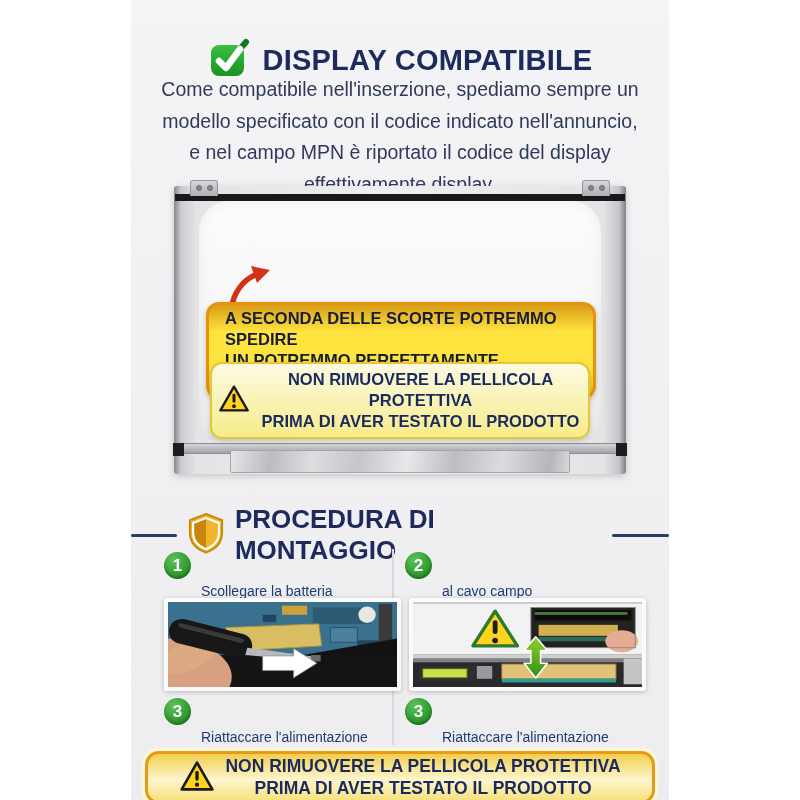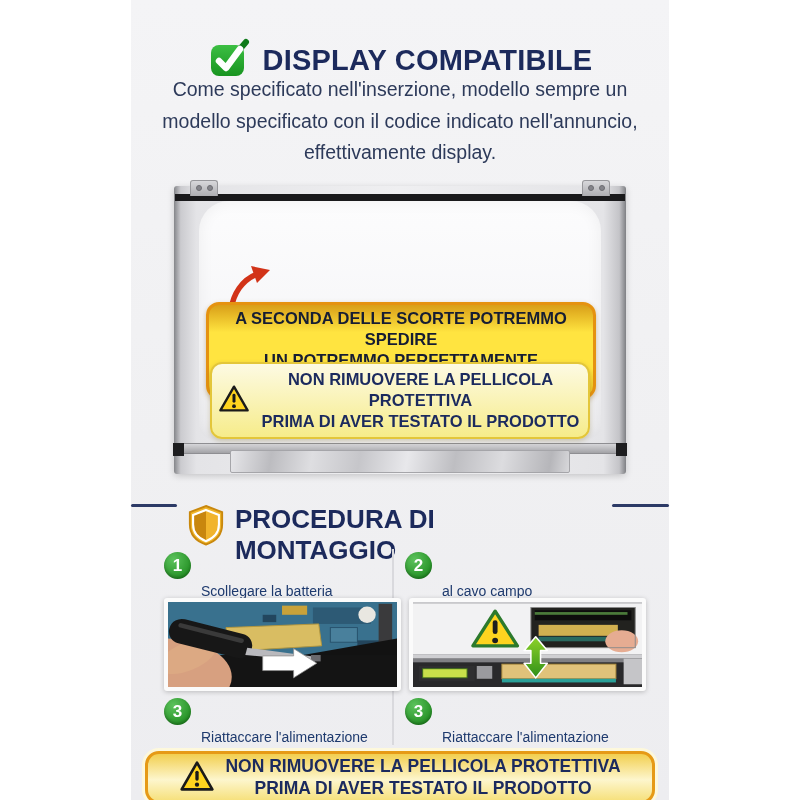--- a/index.html
+++ b/index.html
@@ -29,33 +29,33 @@
           border-radius:30px 30px 12px 12px;box-shadow:inset 0 0 16px rgba(0,0,0,.06);}
   .bottom-bar{position:absolute;left:4px;right:4px;bottom:20px;height:9px;z-index:2;
               background:linear-gradient(180deg,#d6d6d9,#a2a2a6);border-top:1px solid #8e8e92;border-bottom:1px solid #8e8e92;}
   .cap{position:absolute;bottom:18px;width:11px;height:13px;background:#1d1d1f;z-index:3;}
   .cap.cl{left:-1px;} .cap.cr{right:-1px;}
   .foil{position:absolute;left:56px;right:56px;bottom:1px;height:21px;z-index:3;border-radius:2px;border:1px solid #a5a5a9;
         background:linear-gradient(100deg,#e6e6e9 0%,#bcbcc0 12%,#dedee1 24%,#c6c6ca 38%,#e8e8eb 52%,#bebec2 66%,#dcdcdf 80%,#b6b6ba 94%,#d8d8db 100%);}
   .red-arrow{position:absolute;left:50px;top:80px;z-index:4;}
 
   .banner-stock{position:absolute;left:32px;right:30px;top:116px;z-index:5;box-sizing:border-box;
-        border:3px solid #e59210;border-radius:13px;padding:3px 8px 4px;
+        border:3px solid #e59210;border-radius:13px;padding:3px 16px 4px;
         background:linear-gradient(180deg,#d99f18 0%,#ffe440 30%,#ffe440 70%,#e9bb22 100%);
         box-shadow:0 2px 5px rgba(130,85,0,.35);
-        text-align:center;font-size:16.5px;font-weight:bold;color:#161d33;line-height:21px;}
+        text-align:left;font-size:16.5px;font-weight:bold;color:#161d33;line-height:21px;}
   .banner-film{position:absolute;left:36px;right:36px;top:176px;z-index:5;box-sizing:border-box;
         border:2px solid #e3c63a;border-radius:12px;padding:5px 6px;
         background:linear-gradient(180deg,#fdfae3 0%,#f6ec8a 100%);
         box-shadow:0 2px 5px rgba(120,100,20,.28);
         display:flex;align-items:center;justify-content:center;gap:9px;}
   .banner-film .txt{text-align:center;font-size:16.5px;font-weight:bold;color:#1b2a5e;line-height:21px;}
 
   
-  .proc-header{position:absolute;top:504px;left:0;width:100%;display:flex;align-items:flex-start;justify-content:center;gap:10px;}
+  .proc-header{position:absolute;top:504px;left:0;width:100%;display:flex;align-items:center;justify-content:center;gap:10px;}
   .proc-line{height:3px;background:#2c3a66;border-radius:2px;}
   .proc-line.l{width:46px;} .proc-line.r{width:57px;}
   .proc-title{font-size:26px;font-weight:bold;color:#1c2a5c;margin:0;}
   .col-divider{position:absolute;left:261px;top:549px;width:2px;height:196px;background:#d9d9dd;}
 
   .step{position:absolute;display:flex;gap:10px;align-items:flex-start;}
   .step-badge{flex:0 0 auto;width:27px;height:27px;border-radius:50%;margin-top:1px;
         background:radial-gradient(circle at 35% 28%,#5cc25c,#128012);
         color:#fff;font-weight:bold;font-size:17px;display:flex;align-items:center;justify-content:center;
         box-shadow:inset 0 -2px 3px rgba(0,0,0,.25);}
@@ -92,22 +92,23 @@
           </defs>
           <rect x="3" y="7" width="33" height="31" rx="8" fill="url(#cg)"></rect>
           <path d="M32 11 L38 4" stroke="#0f7a1a" stroke-width="6" stroke-linecap="round" fill="none"></path>
           <path d="M11 23 L18 30 L32 11" stroke="#ffffff" stroke-width="6.5" fill="none" stroke-linecap="round" stroke-linejoin="round"></path>
         </svg>
       </span>
       <h1 class="page-title">DISPLAY COMPATIBILE</h1>
     </div>
 
     <div class="intro">
-      <div>Come specificato nell'inserzione, modello sempre un</div>
+      <div>Come compatibile nell'inserzione, spediamo sempre un</div>
       <div>modello specificato con il codice indicato nell'annuncio,</div>
+      <div>e nel campo MPN è riportato il codice del display</div>
       <div>effettivamente display.</div>
     </div>
 
     <div class="panel-wrap">
       <div class="bracket bl">
         <span class="hole"></span>
         <span class="hole"></span>
       </div>
       <div class="bracket br">
         <span class="hole"></span>

